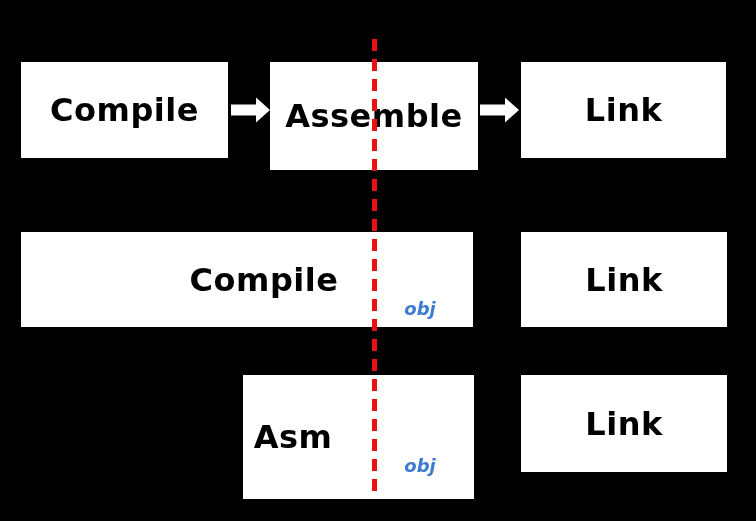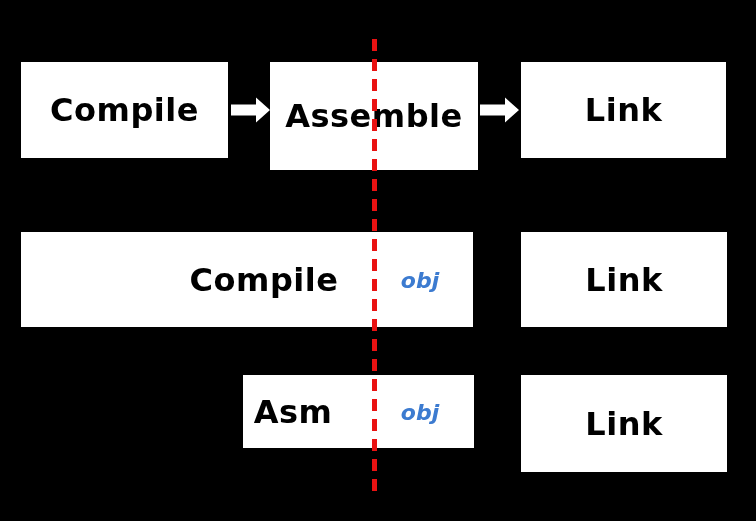--- a/index.html
+++ b/index.html
@@ -27,23 +27,24 @@
   .label{
     font-weight:bold;
     font-size:32px;
     letter-spacing:0.5px;
     color:var(--box-text);
     white-space:nowrap;
   }
   .obj{
     font-weight:bold;
     font-style:italic;
-    font-size:22px;
+    font-size:18px;
     color:var(--obj-text);
     white-space:nowrap;
+    margin-top:28px;
   }
   .abs{
     position:absolute;
     top:50%;
     transform:translate(-50%,-50%);
   }
   .arrow{
     position:absolute;
     z-index:2;
   }
@@ -85,21 +86,21 @@
 
   <div class="box" style="left:21px;top:232px;width:452px;height:95px">
     <span class="label abs" style="left:243px">Compile</span>
     <span class="obj abs" style="left:399px">obj</span>
   </div>
 
   <div class="box" style="left:521px;top:232px;width:206px;height:95px">
     <span class="label">Link</span>
   </div>
 
-  <div class="box" style="left:243px;top:375px;width:231px;height:73px">
+  <div class="box" style="left:243px;top:375px;width:231px;height:124px">
     <span class="label abs" style="left:50px">Asm</span>
     <span class="obj abs" style="left:177px">obj</span>
   </div>
 
   <div class="box" style="left:521px;top:375px;width:206px;height:97px">
     <span class="label">Link</span>
   </div>
 
   <div class="divider"></div>
 

